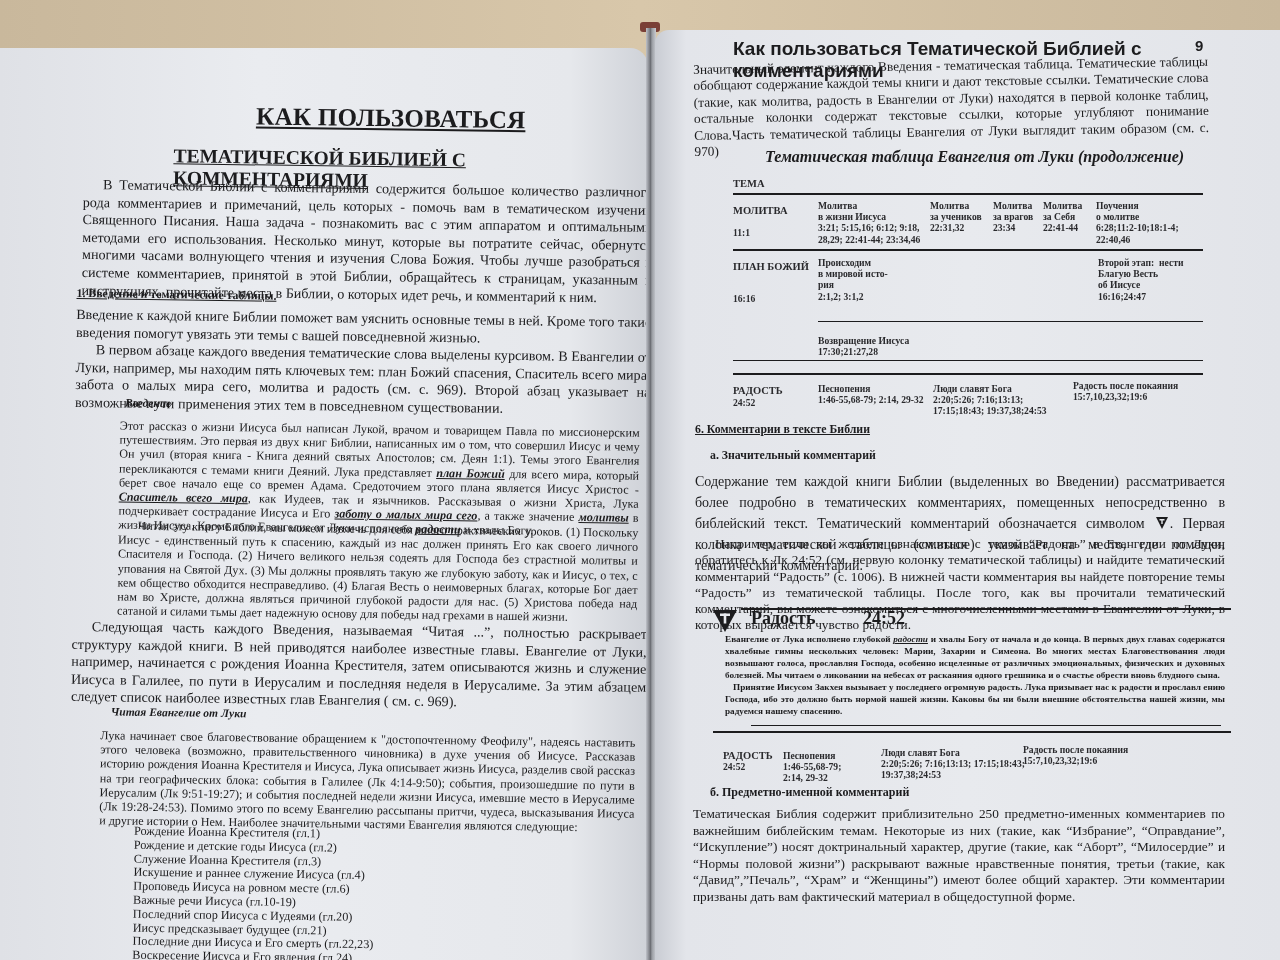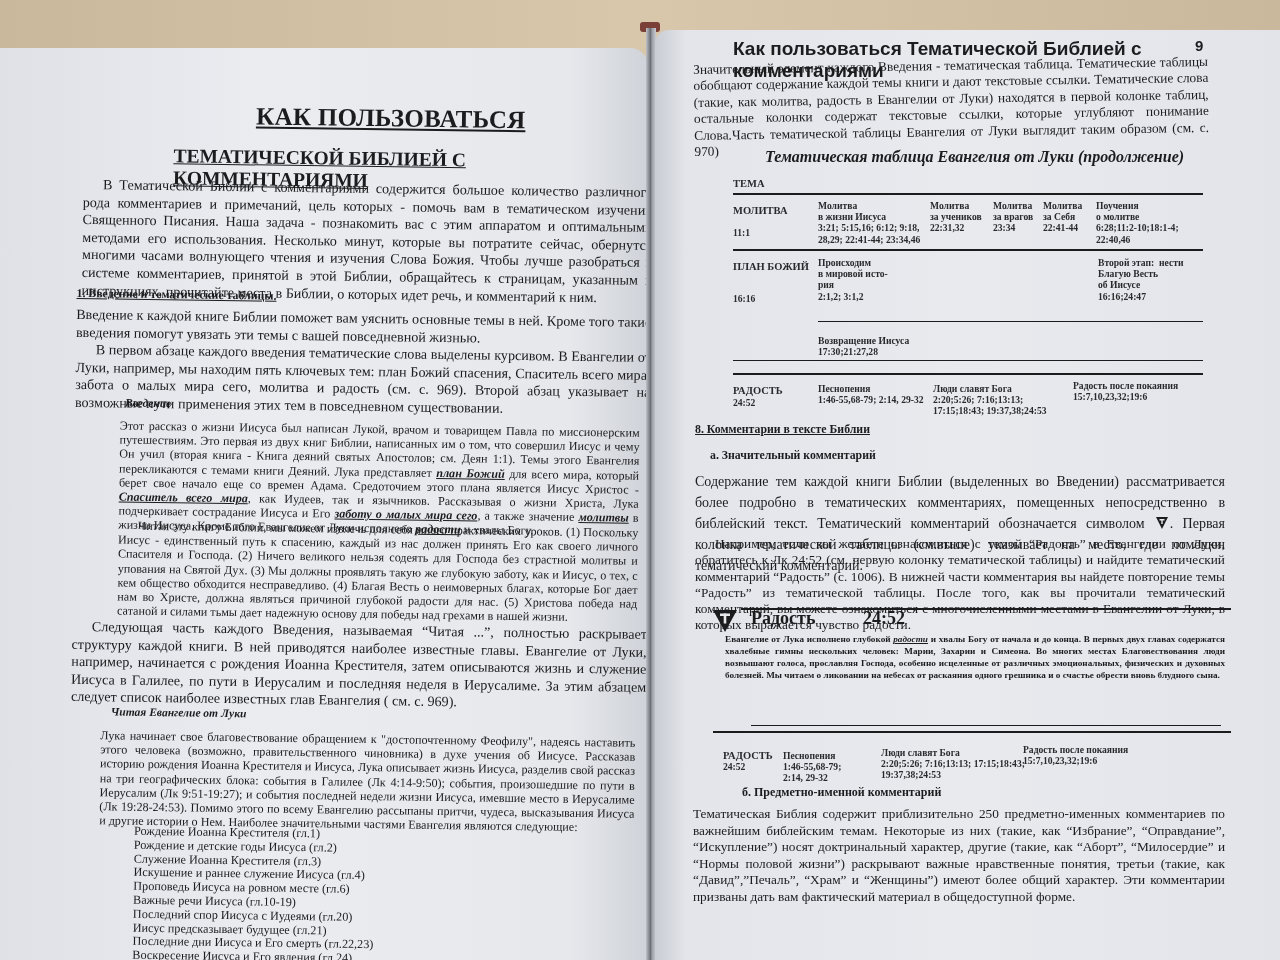--- a/index.html
+++ b/index.html
@@ -190,21 +190,21 @@
       <div class="cell" style="left:0; top:222px;">24:52</div>
       <div class="cell" style="left:85px; top:208px; white-space:pre;">Песнопения
 1:46-55,68-79; 2:14, 29-32</div>
       <div class="cell" style="left:200px; top:208px; white-space:pre;">Люди славят Бога
 2:20;5:26; 7:16;13:13;
 17:15;18:43; 19:37,38;24:53</div>
       <div class="cell" style="left:340px; top:205px; white-space:pre;">Радость после покаяния
 15:7,10,23,32;19:6</div>
     </div>
 
-    <div class="h-sec" style="left:40px; top:392px;">8. Комментарии  в  тексте  Библии</div>
+    <div class="h-sec" style="left:40px; top:392px;">6. Комментарии  в  тексте  Библии</div>
     <div class="h-sec" style="left:55px; top:418px; text-decoration:none;">а.  Значительный комментарий</div>
 
     <div class="p" style="left:40px; top:441px; width:530px; font-size:14px; line-height:21px;">
       <span>Содержание тем каждой книги Библии (выделенных во Введении) рассматривается более подробно в тематических комментариях, помещенных непосредственно в библейский текст. Тематический комментарий обозначается символом </span><span style="display:inline-block; width:12px; height:12px; vertical-align:-1px; margin:0 2px;"><svg width="12" height="12" viewBox="0 0 12 12">
             <polygon points="0,0 12,0 6,12" fill="#1c1c1e"></polygon>
             <rect x="3.5" y="2" width="5" height="1.5" fill="#e6e8ec"></rect>
             <rect x="5.3" y="2" width="1.4" height="5" fill="#e6e8ec"></rect>
           </svg></span><span>. Первая колонка тематической таблицы (см.выше)  указывает на место, где помещен тематический комментарий.</span>
     </div>
     <div class="p indent" style="left:40px; top:506px; width:530px; font-size:13.3px; line-height:16.3px;">Например, если вы желаете ознакомиться с темой “Радость” в Евангелии от Луки, обратитесь к Лк 24:52 (см. первую колонку тематической таблицы) и найдите  тематический комментарий “Радость” (с. 1006). В нижней части комментария вы найдете повторение темы “Радость”  из тематической таблицы. После того, как вы прочитали тематический комментарий, вы можете ознакомиться с многочисленными местами в Евангелии от Луки, в которых выражается чувство радости.</div>
@@ -213,34 +213,35 @@
       <div style="position:absolute; left:28px; top:10px; width:490px; height:2px; background:#1c1c1e;"></div>
       <svg class="rad-icon" viewBox="0 0 24 22">
         <polygon points="0,0 24,0 12,22" fill="#1c1c1e"></polygon>
         <rect x="7" y="3.5" width="10" height="2.5" fill="#e6e8ec"></rect>
         <rect x="10.7" y="3.5" width="2.6" height="10" fill="#e6e8ec"></rect>
       </svg>
       <div class="rad-title">Радость</div>
       <div class="rad-ref">24:52</div>
       <div class="rad-text">
         <span>Евангелие от Лука исполнено глубокой </span><span style="font-style:italic; text-decoration:underline;">радости</span><span> и хвалы Богу от начала и до конца. В первых двух главах содержатся хвалебные гимны нескольких человек: Марии, Захарии и Симеона. Во многих местах Благовествования люди возвышают  голоса, прославляя Господа, особенно исцеленные от различных эмоциональных, физических и духовных болезней. Мы читаем о ликовании на небесах от раскаяния одного грешника и о счастье обрести вновь блудного сына.</span>
+        <div style="text-indent:8px;">Принятие Иисусом Закхея вызывает у последнего огромную радость. Лука призывает нас к радости и прославл ению Господа, ибо это должно быть нормой нашей жизни. Каковы бы ни были внешние обстоятельства нашей жизни, мы радуемся нашему спасению.</div>
       </div>
       <div style="position:absolute; left:38px; top:127px; width:470px; height:1.2px; background:#1c1c1e;"></div>
       <div style="position:absolute; left:0; top:133px; width:518px; height:2px; background:#1c1c1e;"></div>
 
       <div class="tbl" style="left:10px; top:142px; width:500px; height:40px;">
         <div class="cell theme" style="left:0; top:10px;">РАДОСТЬ</div>
         <div class="cell" style="left:0; top:21px;">24:52</div>
         <div class="cell" style="left:60px; top:10px; white-space:pre;">Песнопения
 1:46-55,68-79;
 2:14, 29-32</div>
         <div class="cell" style="left:158px; top:7px; white-space:pre;">Люди славят Бога
 2:20;5:26; 7:16;13:13; 17:15;18:43;
 19:37,38;24:53</div>
         <div class="cell" style="left:300px; top:4px; white-space:pre;">Радость после покаяния
 15:7,10,23,32;19:6</div>
       </div>
     </div>
 
-    <div class="h-sec" style="left:55px; top:755px; text-decoration:none; font-size:12px;margin-left:32px;">б.  Предметно-именной  комментарий</div>
+    <div class="h-sec" style="left:55px; top:755px; text-decoration:none; font-size:12px;">б.  Предметно-именной  комментарий</div>
     <div class="p" style="left:38px; top:776px; width:532px; font-size:13.3px; line-height:16.6px;">Тематическая Библия содержит приблизительно 250 предметно-именных комментариев по важнейшим библейским темам. Некоторые из них (такие, как “Избрание”, “Оправдание”, “Искупление”) носят доктринальный характер, другие (такие, как “Аборт”, “Милосердие” и “Нормы половой жизни”) раскрывают важные нравственные понятия, третьи (такие, как “Давид”,”Печаль”, “Храм” и “Женщины”) имеют более общий характер. Эти комментарии призваны дать вам фактический материал в общедоступной форме.</div>
   </div>
 </div>
 
 </body></html>

